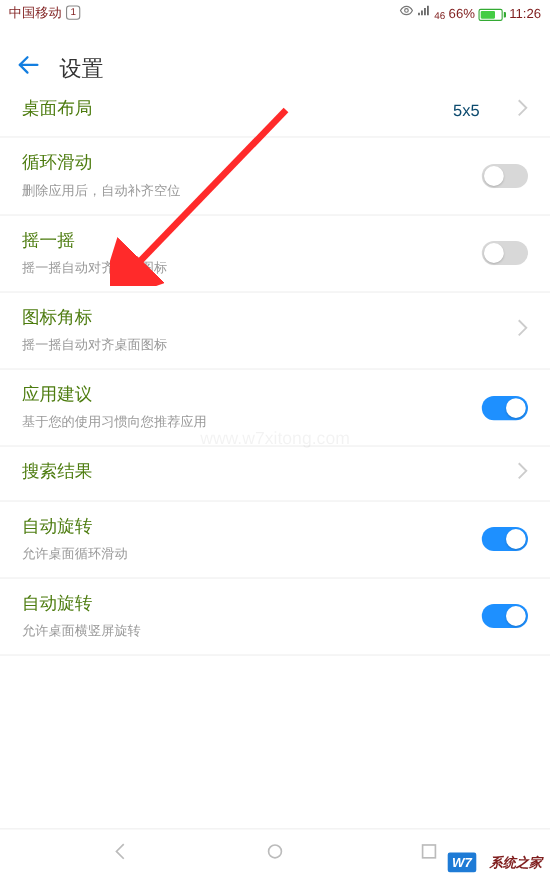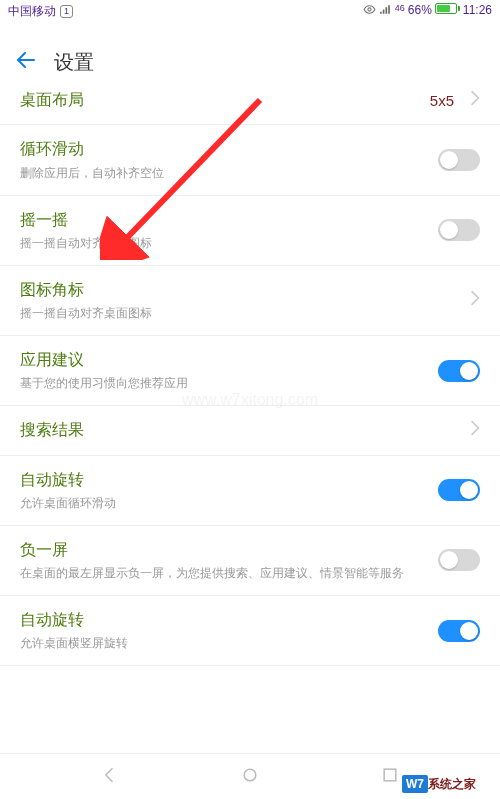--- a/index.html
+++ b/index.html
@@ -12,31 +12,31 @@
     position: relative;
     overflow: hidden;
   }
   .status-bar {
     height: 22px;
     display: flex;
     align-items: center;
     justify-content: space-between;
     padding: 0 8px;
     font-size: 12px;
-    color: #4c1d95;
+    color: #7f1d1d;
   }
   .status-left { display: flex; align-items: center; gap: 4px; }
   .sim-badge {
     border: 1px solid #888;
     border-radius: 3px;
     font-size: 9px;
     padding: 0 3px;
     line-height: 11px;
   }
-  .status-right { display: flex; align-items: flex-start; gap: 3px; }
+  .status-right { display: flex; align-items: flex-end; gap: 3px; }
   .battery {
     display: inline-flex; align-items: center; gap: 1px;
   }
   .battery-body {
     width: 22px; height: 11px; border: 1px solid #3a3; border-radius: 2px; position: relative;
   }
   .battery-fill { position: absolute; left: 1px; top: 1px; bottom: 1px; width: 66%; background: #4c4; border-radius: 1px; }
   .battery-cap { width: 2px; height: 5px; background: #3a3; border-radius: 0 1px 1px 0; }
 
   .header {
@@ -54,21 +54,21 @@
     padding: 13px 20px;
     border-bottom: 1px solid #eee;
     display: flex;
     align-items: center;
     justify-content: space-between;
     gap: 10px;
   }
   .row-main { flex: 1; }
   .row-title { font-size: 16px; color: #4d7c0f; line-height: 1.4; }
   .row-sub { font-size: 12px; color: #999; margin-top: 4px; line-height: 1.4; }
-  .row-value { font-size: 15px; color: #7f1d1d; margin-right: 6px; }
+  .row-value { font-size: 15px; color: #0c4a6e; margin-right: 24px; }
   .chevron { color: #ccc; flex-shrink: 0; }
 
   .toggle {
     width: 42px; height: 22px; border-radius: 11px; position: relative; flex-shrink: 0;
   }
   .toggle.off { background: #d8d8d8; }
   .toggle.on  { background: #1e90ff; }
   .toggle .knob {
     width: 18px; height: 18px; border-radius: 50%; background: #fff;
     position: absolute; top: 2px;
@@ -85,26 +85,27 @@
     align-items: center;
     justify-content: space-around;
     padding: 0 40px;
     background: #fff;
     border-top: 1px solid #eee;
   }
   .nav-btn { color: #bbb; }
 
   .watermark-wrap {
     position: absolute;
-    right: 24px;
+    right: 7px;
     bottom: 6px;
     display: flex;
     align-items: center;
-    gap: 0;
+    gap: 12px;
     font-size: 12px;
+    font-style: italic;
   }
   .watermark-logo {
     background: #1e7bd6;
     color: #fff;
     font-weight: bold;
     font-size: 12px;
     padding: 2px 4px;
     border-radius: 2px;
     font-family: Arial, sans-serif;
   }
@@ -238,29 +239,20 @@
   <div class="row">
     <div class="row-main">
       <div class="row-title">自动旋转</div>
       <div class="row-sub">允许桌面循环滑动</div>
     </div>
     <div class="toggle on">
         <div class="knob"></div>
       </div>
   </div>
 
-  <div class="row">
-    <div class="row-main">
-      <div class="row-title">负一屏</div>
-      <div class="row-sub">在桌面的最左屏显示负一屏，为您提供搜索、应用建议、情景智能等服务</div>
-    </div>
-    <div class="toggle off">
-        <div class="knob"></div>
-      </div>
-  </div>
 
   <div class="row">
     <div class="row-main">
       <div class="row-title">自动旋转</div>
       <div class="row-sub">允许桌面横竖屏旋转</div>
     </div>
     <div class="toggle on">
         <div class="knob"></div>
       </div>
   </div>

